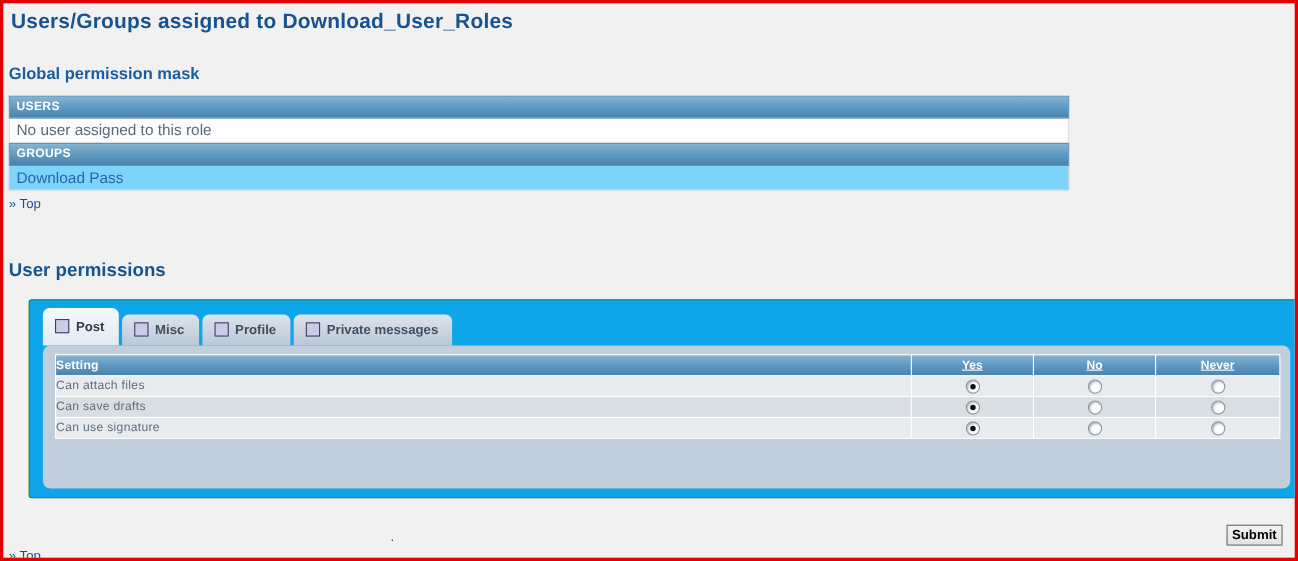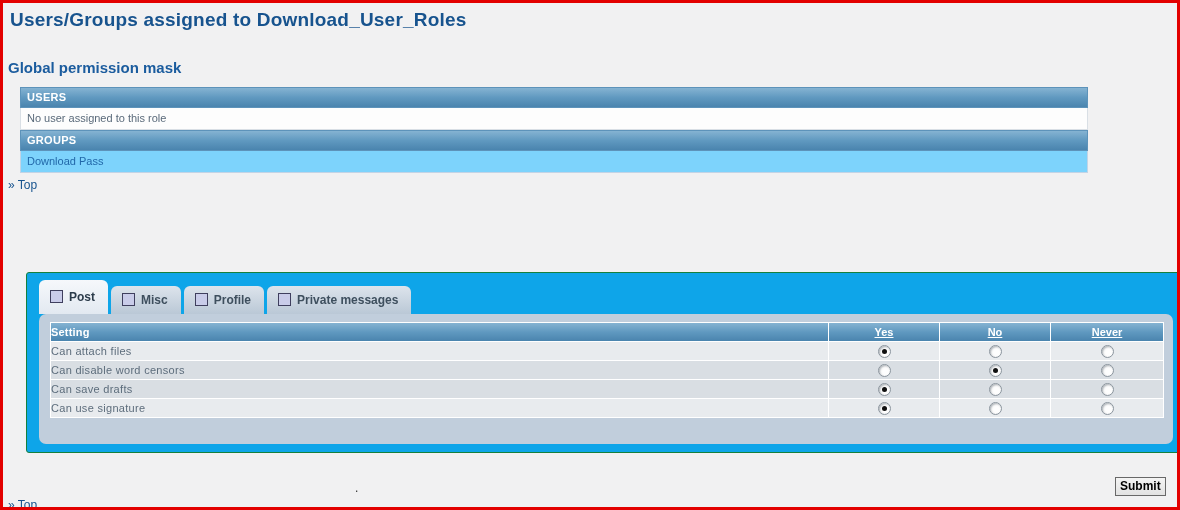--- a/index.html
+++ b/index.html
@@ -15,23 +15,23 @@
   .global-heading{left:5px;top:56px;font-size:15px;}
   .userperm-heading{left:5px;top:233px;font-size:17px;color:#17538e;}
 
   
   .bluebar{
     height:19px;line-height:19px;padding:0 6px;
     background:linear-gradient(180deg,#85b3d2 0%,#6099c0 50%,#4a84ae 100%);
     border:1px solid #5d93ba;
     color:#ffffff;font-size:11px;font-weight:bold;letter-spacing:.3px;
   }
-  .global-table{left:5px;top:84px;width:1068px;margin-left:12px;}
+  .global-table{left:5px;top:84px;width:964px;}
   .plain-row{
-    height:21px;line-height:21px;padding:0 6px;font-size:11px;
+    height:21px;line-height:21px;padding:0 6px;font-size:14px;
     border:1px solid #d9dfe5;border-top:none;background:#fdfdfd;color:#5a6a7a;
   }
   .group-row{background:#7dd3fc;color:#2268a9;border-color:#c3d4e6;cursor:pointer;}
   .top-link{font-size:12px;color:#17538e;text-decoration:none;cursor:pointer;}
   .top-link-1{left:5px;top:175px;}
   .top-link-2{left:5px;top:495px;}
 
   
   .perm-panel{
     left:23px;top:269px;width:1158px;height:179px;
@@ -95,20 +95,21 @@
 
   <div class="abs global-table">
     <div class="bluebar">USERS</div>
     <div class="plain-row">No user assigned to this role</div>
     <div class="bluebar">GROUPS</div>
     <div class="plain-row group-row">Download Pass</div>
   </div>
 
   <a class="abs top-link top-link-1">» Top</a>
 
+  <div class="abs section-heading userperm-heading">User permissions</div>
 
   <div class="abs perm-panel">
 
     <div class="tabs">
       <div class="tab active">
         <span class="tab-icon"></span>
         <span>Post</span>
       </div>
       <div class="tab">
         <span class="tab-icon"></span>
@@ -139,26 +140,20 @@
           <th class="opt-h"><span>No</span></th>
           <th class="opt-h"><span>Never</span></th>
         </tr>
         <tr class="r-odd">
           <td class="label-c">Can attach files</td>
           <td class="opt-c"><span class="radio checked"></span></td>
           <td class="opt-c"><span class="radio"></span></td>
           <td class="opt-c"><span class="radio"></span></td>
         </tr>
         <tr class="r-even">
-          <td class="label-c">Can disable word censors</td>
-          <td class="opt-c"><span class="radio"></span></td>
-          <td class="opt-c"><span class="radio checked"></span></td>
-          <td class="opt-c"><span class="radio"></span></td>
-        </tr>
-        <tr class="r-even">
           <td class="label-c">Can save drafts</td>
           <td class="opt-c"><span class="radio checked"></span></td>
           <td class="opt-c"><span class="radio"></span></td>
           <td class="opt-c"><span class="radio"></span></td>
         </tr>
         <tr class="r-odd">
           <td class="label-c">Can use signature</td>
           <td class="opt-c"><span class="radio checked"></span></td>
           <td class="opt-c"><span class="radio"></span></td>
           <td class="opt-c"><span class="radio"></span></td>

